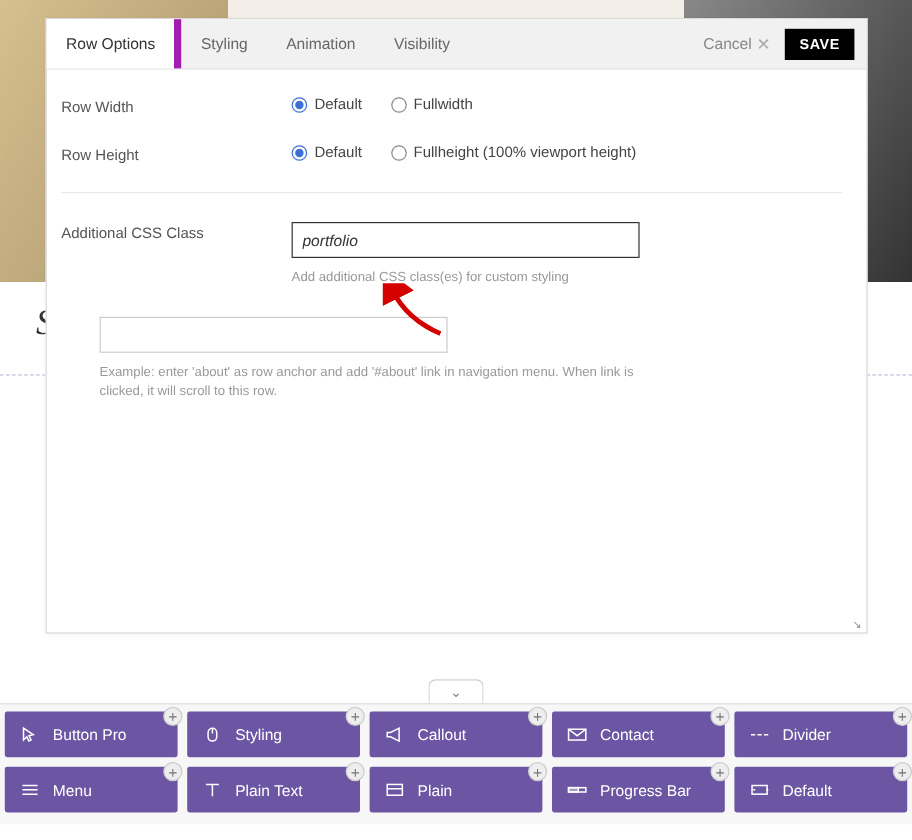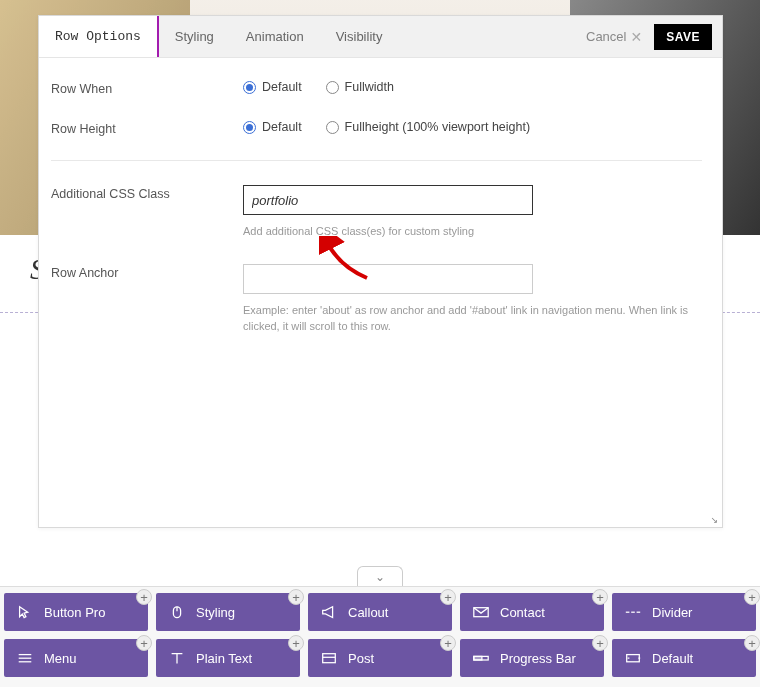--- a/index.html
+++ b/index.html
@@ -13,21 +13,21 @@
 
 .page-white { position: absolute; top: 235px; left: 0; right: 0; bottom: 0; background: #fff; }
 .letter-s { position: absolute; top: 252px; left: 30px; font-family: Georgia, serif; font-size: 30px; color: #333; font-style: italic; }
 .dashed-line { position: absolute; top: 312px; left: 0; right: 0; border-top: 1px dashed #b8b0d4; }
 
 
 .dialog { position: absolute; top: 15px; left: 38px; width: 685px; height: 513px; background: #fff; border: 1px solid #d9d9d9; box-shadow: 0 1px 4px rgba(0,0,0,0.05); }
 .dialog-header { display: flex; align-items: center; height: 42px; background: #f1f1f1; border-bottom: 1px solid #e5e5e5; padding: 0 10px 0 0; }
 .tabs { display: flex; height: 100%; }
 .tab { padding: 0 16px; display: flex; align-items: center; font-size: 13px; color: #666; cursor: pointer; }
-.tab.active { background: #fff; color: #333; border-right: 2px solid #a21caf; font-family: Liberation Mono, monospace; }
+.tab.active { background: #fff; color: #333; border-right: 6px solid #a21caf; }
 .header-spacer { flex: 1; }
 .cancel-link { color: #888; font-size: 13px; margin-right: 12px; cursor: pointer; display: flex; align-items: center; gap: 4px; }
 .cancel-x { font-size: 14px; color: #aaa; }
 .save-btn { background: #000000; color: #fff; font-weight: bold; font-size: 12px; border: none; padding: 6px 12px; border-radius: 0; cursor: pointer; letter-spacing: 0.5px; }
 
 .dialog-body { padding: 22px 20px 0 12px; }
 .form-row { display: flex; align-items: flex-start; margin-bottom: 24px; }
 .form-label { width: 160px; font-size: 12.5px; color: #555; padding-top: 2px; }
 .form-control { flex: 1; padding-left: 32px; }
 .radio-group { display: flex; gap: 24px; align-items: center; }
@@ -82,21 +82,21 @@
     <a class="cancel-link">
       <span>Cancel</span>
       <span class="cancel-x">✕</span>
     </a>
     <button class="save-btn">SAVE</button>
   </div>
 
   <div class="dialog-body">
 
     <div class="form-row">
-      <div class="form-label">Row When</div>
+      <div class="form-label">Row Width</div>
       <div class="form-control radio-group">
         <label class="radio-item">
           <span class="radio checked"></span>
           <span>Default</span>
         </label>
         <label class="radio-item">
           <span class="radio"></span>
           <span>Fullwidth</span>
         </label>
       </div>
@@ -120,21 +120,20 @@
 
     <div class="form-row">
       <div class="form-label">Additional CSS Class</div>
       <div class="form-control">
         <input class="text-input" value="portfolio" style="">
         <div class="helper">Add additional CSS class(es) for custom styling</div>
       </div>
     </div>
 
     <div class="form-row">
-      <div class="form-label">Row Anchor</div>
       <div class="form-control">
         <input class="text-input-plain" value="" style="">
         <div class="helper">Example: enter 'about' as row anchor and add '#about' link in navigation menu. When link is clicked, it will scroll to this row.</div>
       </div>
     </div>
 
   </div>
   <div class="resize-handle"></div>
 
   <svg class="arrow-ann" width="60" height="50">
@@ -222,21 +221,21 @@
         <span>Plain Text</span>
         <span class="plus">+</span>
       </div>
       <div class="elem">
         <span class="elem-icon">
           <svg viewBox="0 0 20 16">
             <rect x="3" y="3" width="14" height="10"></rect>
             <line x1="3" y1="7" x2="17" y2="7"></line>
           </svg>
         </span>
-        <span>Post</span>
+        <span>Plain</span>
         <span class="plus">+</span>
       </div>
       <div class="elem">
         <span class="elem-icon">
           <svg viewBox="0 0 20 16">
             <rect x="2" y="6" width="16" height="4"></rect>
             <rect x="2" y="6" width="9" height="4" fill="#fff" fill-opacity="0.4"></rect>
           </svg>
         </span>
         <span>Progress Bar</span>

